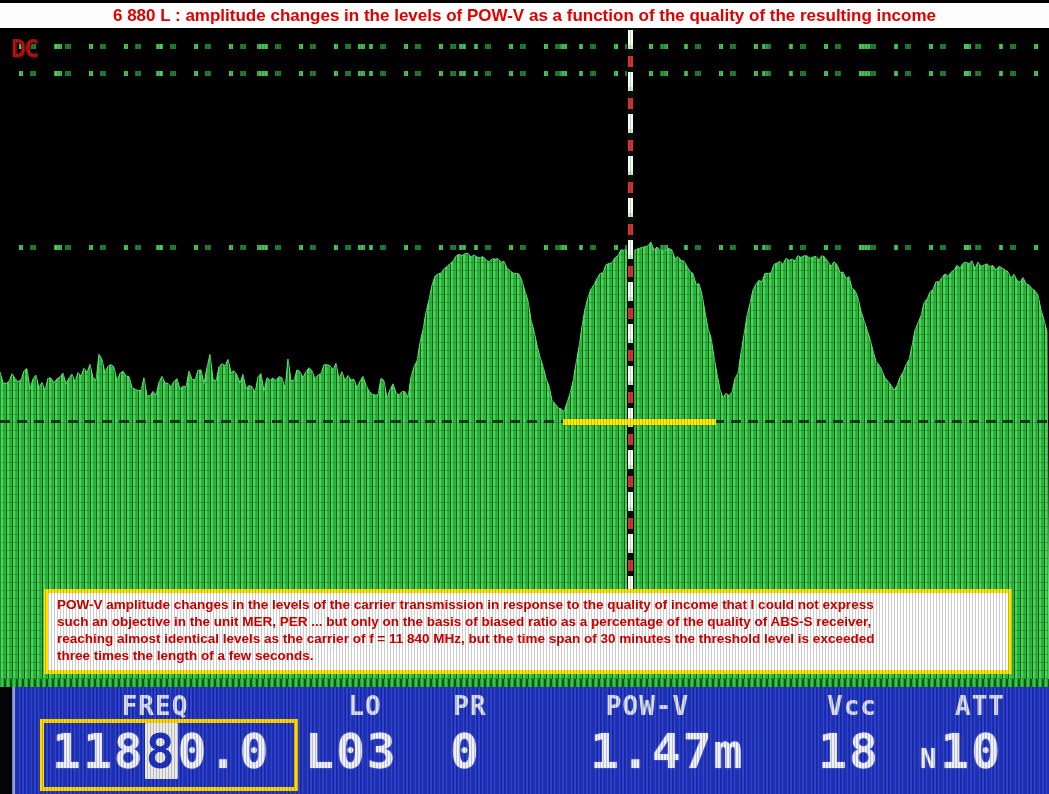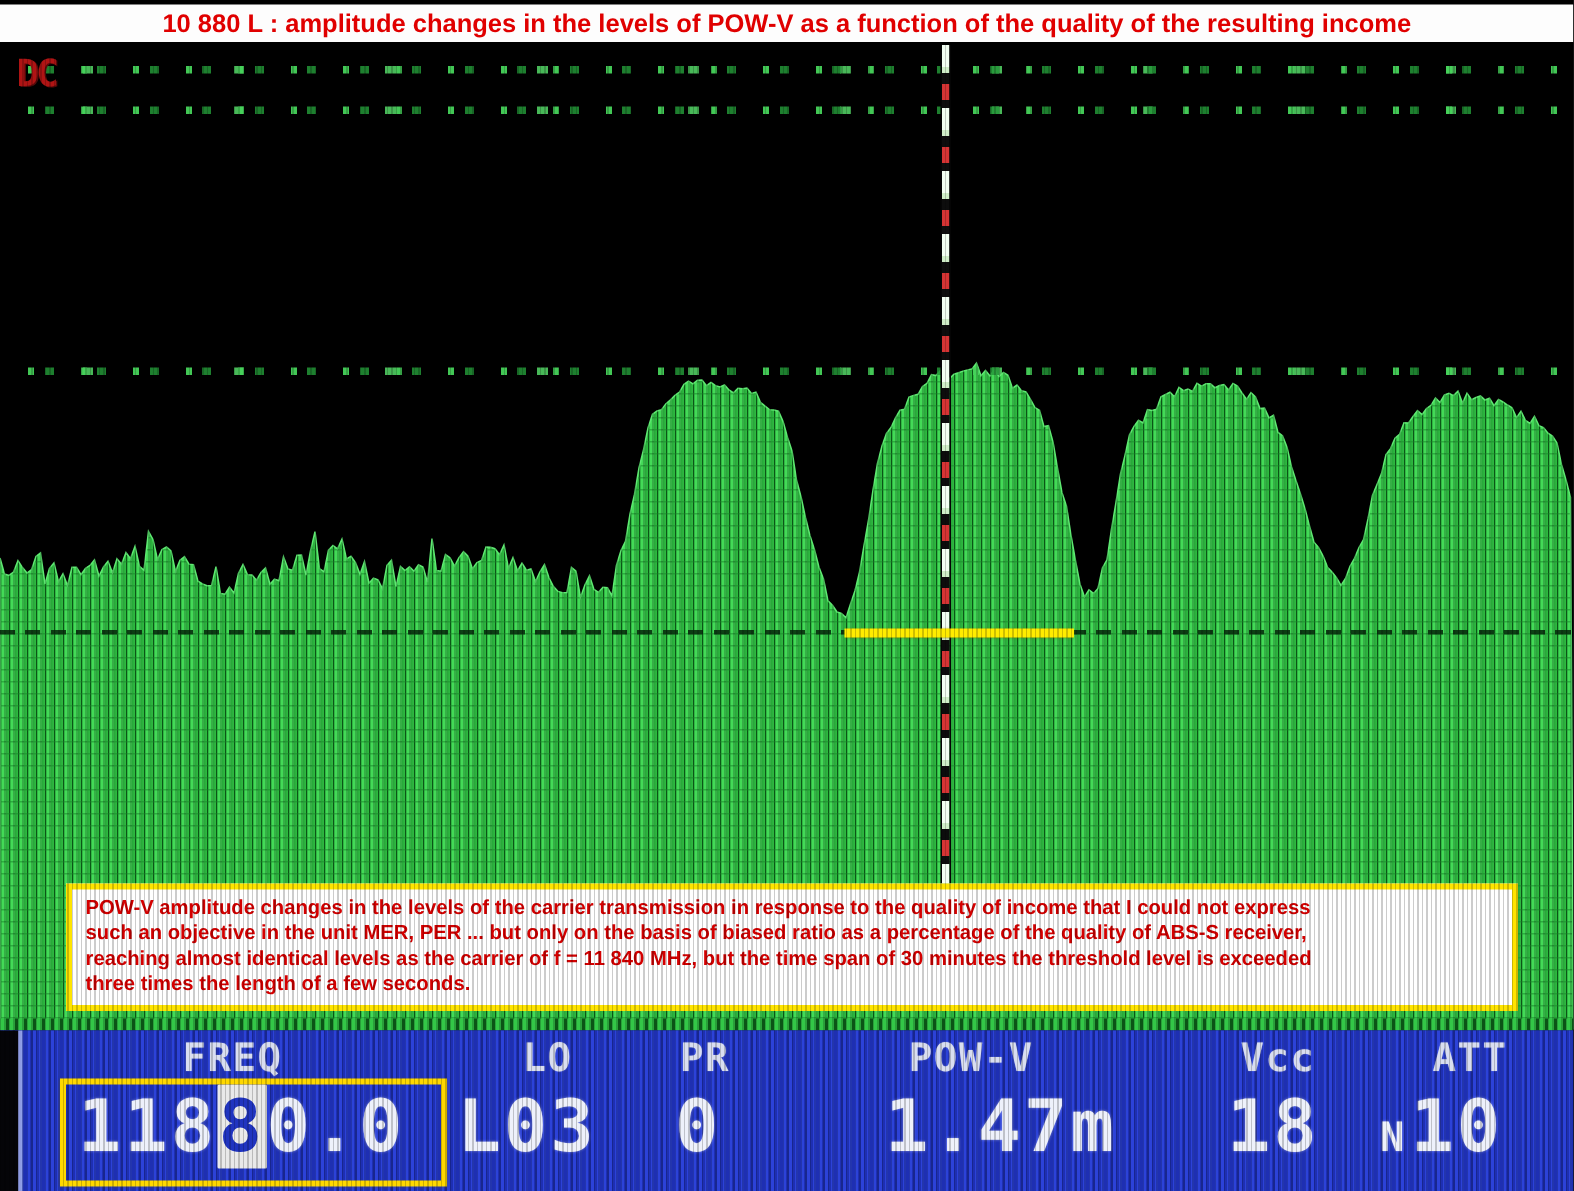--- a/index.html
+++ b/index.html
@@ -120,21 +120,21 @@
     </defs>
     <path fill="url(#gstripe)" stroke="#5fe872" stroke-width="1" d="M0,686L0,372.0L3,382.7L6,383.6L9,381.4L12,373.7L15,378.4L18,382.0L21,379.8L24,370.9L27,368.6L30,389.3L33,378.9L36,375.2L39,387.8L42,382.5L45,390.3L48,378.2L51,378.1L54,383.1L57,378.8L60,377.0L63,373.2L66,384.1L69,378.0L72,374.2L75,381.9L78,372.5L81,376.2L84,368.3L87,372.4L90,364.3L93,377.5L96,380.2L99,354.2L102,359.6L105,372.9L108,366.3L111,364.6L114,367.2L117,380.9L120,373.4L123,371.1L126,376.1L129,376.4L132,387.5L135,389.3L138,390.5L141,390.5L144,377.7L147,395.6L150,396.1L153,391.4L156,395.4L159,382.2L162,376.3L165,383.1L168,383.3L171,386.8L174,381.6L177,378.6L180,389.5L183,386.1L186,387.1L189,371.2L192,379.3L195,380.1L198,370.2L201,370.0L204,383.4L207,367.2L210,354.4L213,379.1L216,381.2L219,366.8L222,363.6L225,365.9L228,359.4L231,372.6L234,370.9L237,375.0L240,382.9L243,374.4L246,388.8L249,385.4L252,386.6L255,392.6L258,376.9L261,373.5L264,391.1L267,377.6L270,380.4L273,377.8L276,380.8L279,376.5L282,378.0L285,388.1L288,359.0L291,380.3L294,380.8L297,369.7L300,371.8L303,377.4L306,371.7L309,367.7L312,370.8L315,379.1L318,375.1L321,373.7L324,364.7L327,364.8L330,365.8L333,369.8L336,363.3L339,378.9L342,371.7L345,380.5L348,375.5L351,380.1L354,379.3L357,387.7L360,381.2L363,376.4L366,385.2L369,391.0L372,394.3L375,395.1L378,395.0L381,378.3L384,380.7L387,398.2L390,389.9L393,383.8L396,393.0L399,394.9L402,391.5L405,391.8L408,397.3L411,376.8L414,367.1L417,360.9L420,342.7L423,329.6L426,312.0L429,299.9L432,285.3L435,276.2L438,274.0L441,273.1L444,269.1L447,266.6L450,263.6L453,261.4L456,256.2L459,254.1L462,255.9L465,253.5L468,253.3L471,257.1L474,254.9L477,257.1L480,257.9L483,256.6L486,260.0L489,261.9L492,258.8L495,259.1L498,258.7L501,262.3L504,261.4L507,268.2L510,270.7L513,273.1L516,273.4L519,274.1L522,280.9L525,291.5L528,300.6L531,319.9L534,331.2L537,345.0L540,357.1L543,366.4L546,378.2L549,386.0L552,400.6L555,403.5L558,408.0L561,408.9L564,411.8L567,402.7L570,393.8L573,381.4L576,363.7L579,346.8L582,326.8L585,308.7L588,297.3L591,288.9L594,285.0L597,278.6L600,273.5L603,272.8L606,264.7L609,263.6L612,262.9L615,257.7L618,255.5L621,249.8L624,250.4L627,246.9L630,250.9L633,252.4L636,249.5L639,248.5L642,247.4L645,246.7L648,245.9L651,242.1L654,250.5L657,247.0L660,250.6L663,246.2L666,251.1L669,248.3L672,250.2L675,258.8L678,256.7L681,260.4L684,261.2L687,266.3L690,271.7L693,273.5L696,284.4L699,283.7L702,294.6L705,311.9L708,328.5L711,337.5L714,356.9L717,373.7L720,389.5L723,397.9L726,393.3L729,395.6L732,392.3L735,378.5L738,373.2L741,352.8L744,334.9L747,316.0L750,303.6L753,289.9L756,284.3L759,280.2L762,282.0L765,273.1L768,273.6L771,272.9L774,264.5L777,263.0L780,261.5L783,264.5L786,258.2L789,260.4L792,259.3L795,260.9L798,255.6L801,257.5L804,255.8L807,255.9L810,258.5L813,257.0L816,256.4L819,260.0L822,255.6L825,257.4L828,262.0L831,266.2L834,261.8L837,264.6L840,272.4L843,272.1L846,278.6L849,276.8L852,288.3L855,290.5L858,298.1L861,311.1L864,320.5L867,329.3L870,339.1L873,350.7L876,361.5L879,364.9L882,370.6L885,378.1L888,381.3L891,385.1L894,390.2L897,385.6L900,377.5L903,372.2L906,365.0L909,359.7L912,346.0L915,330.1L918,323.1L921,315.7L924,303.0L927,299.1L930,292.2L933,289.6L936,281.8L939,282.0L942,277.7L945,273.7L948,276.4L951,272.3L954,270.2L957,265.3L960,268.3L963,263.3L966,262.2L969,263.7L972,260.8L975,268.7L978,262.1L981,266.5L984,265.0L987,263.9L990,266.7L993,265.5L996,270.4L999,266.3L1002,268.0L1005,270.0L1008,271.8L1011,278.4L1014,274.2L1017,280.3L1020,282.3L1023,277.5L1026,283.8L1029,285.1L1032,288.8L1035,290.7L1038,295.3L1041,309.6L1044,320.0L1047,331.5L1049,686Z"></path>
   </svg>
 
   <div class="dotrow r1"></div>
   <div class="dotrow r2"></div>
   <div class="dotrow r3"></div>
 
   <div class="trace-dots"></div>
 
-  <div class="title-bar">10 880 L : amplitude changes in the levels of POW-V as a function of the quality of the resulting income</div>
+  <div class="title-bar">6 880 L : amplitude changes in the levels of POW-V as a function of the quality of the resulting income</div>
 
   <div class="dc">DC</div>
 
   <div class="center-marker"></div>
 
   <div class="yellow-marker"></div>
 
   <div class="note-box">
     <div>POW-V amplitude changes in the levels of the carrier transmission in response to the quality of income that I could not express</div>
     <div>such an objective in the unit MER, PER ... but only on the basis of biased ratio as a percentage of the quality of ABS-S receiver,</div>

